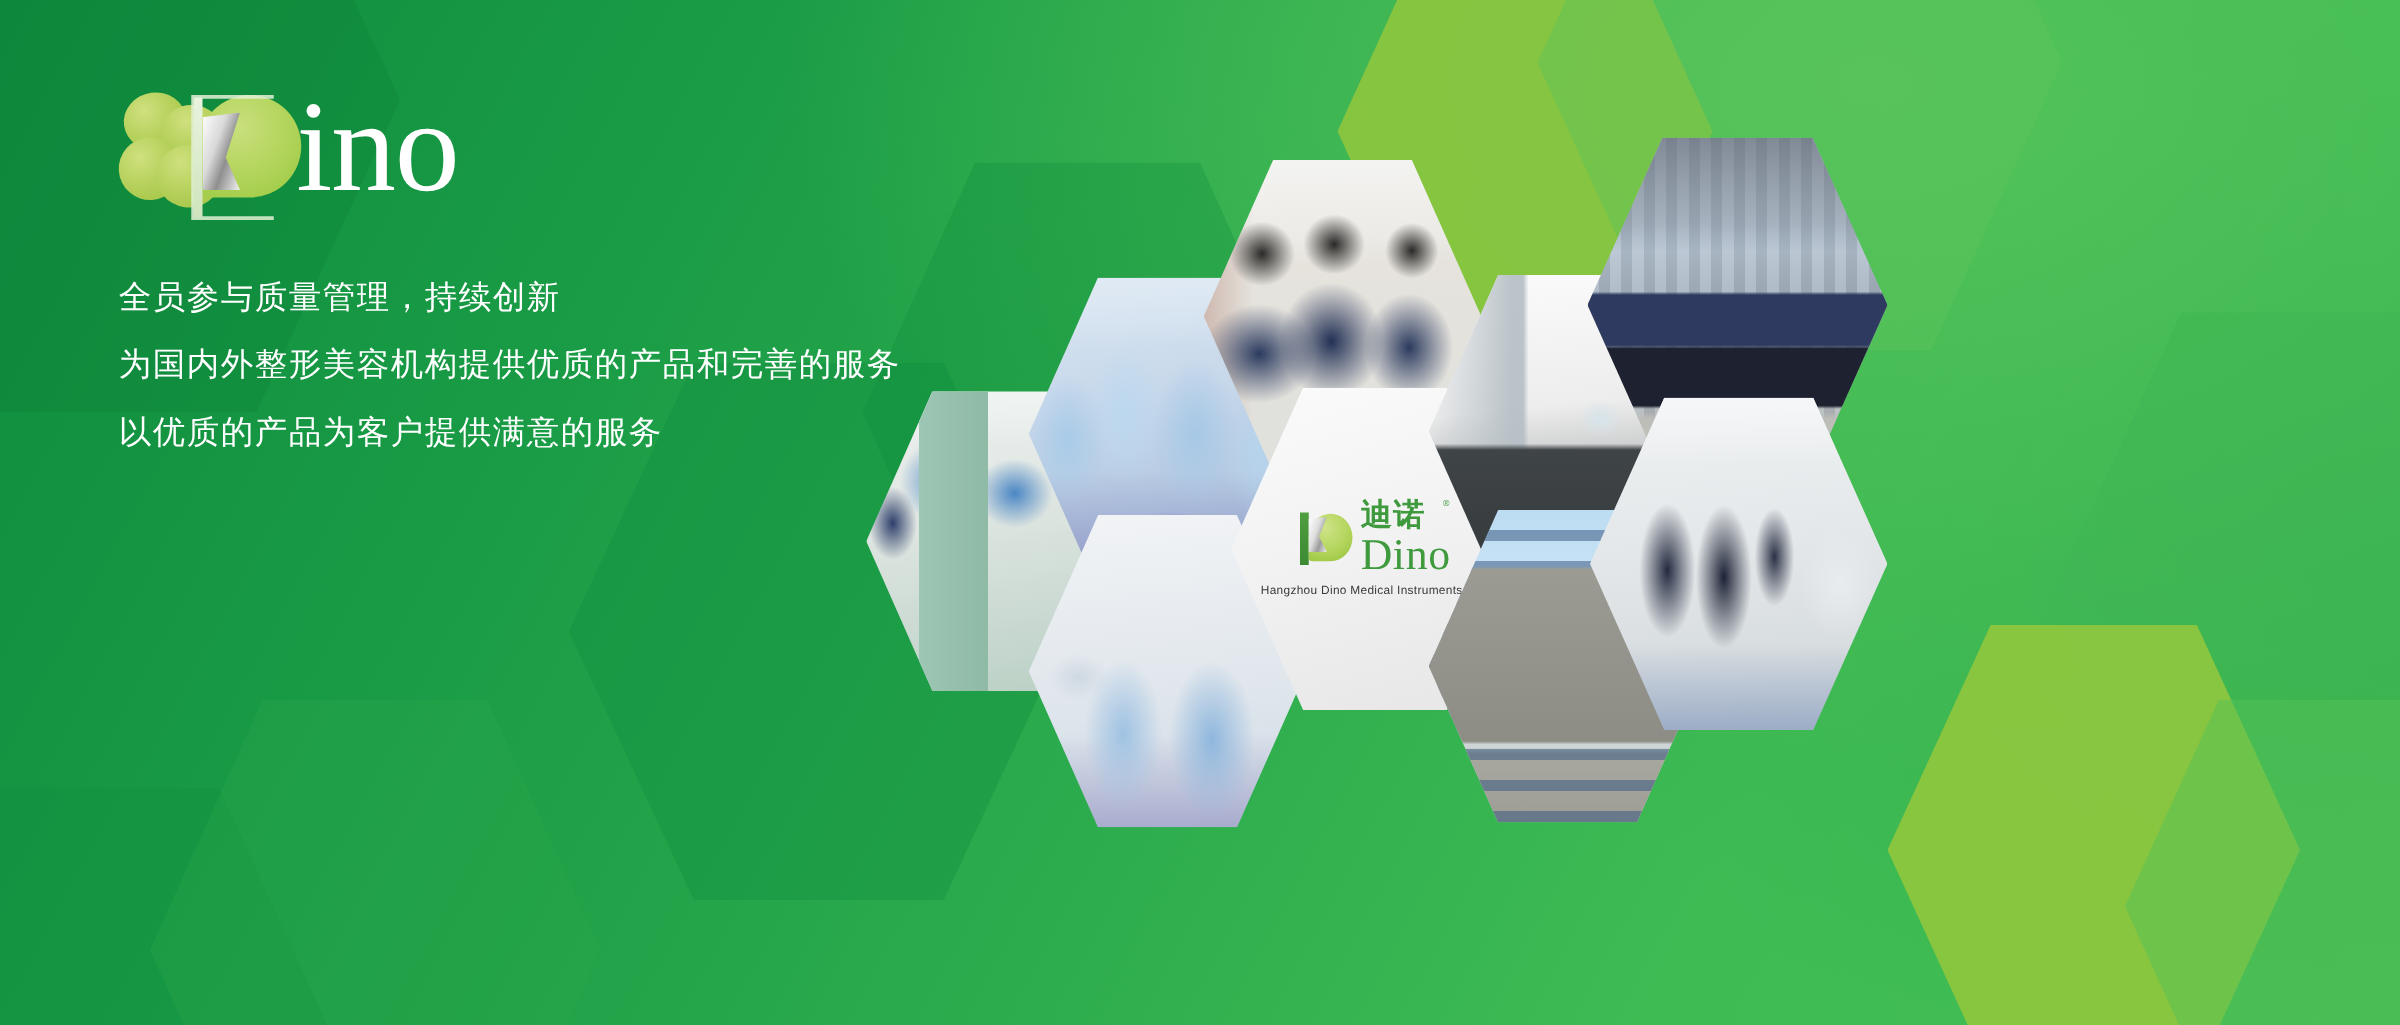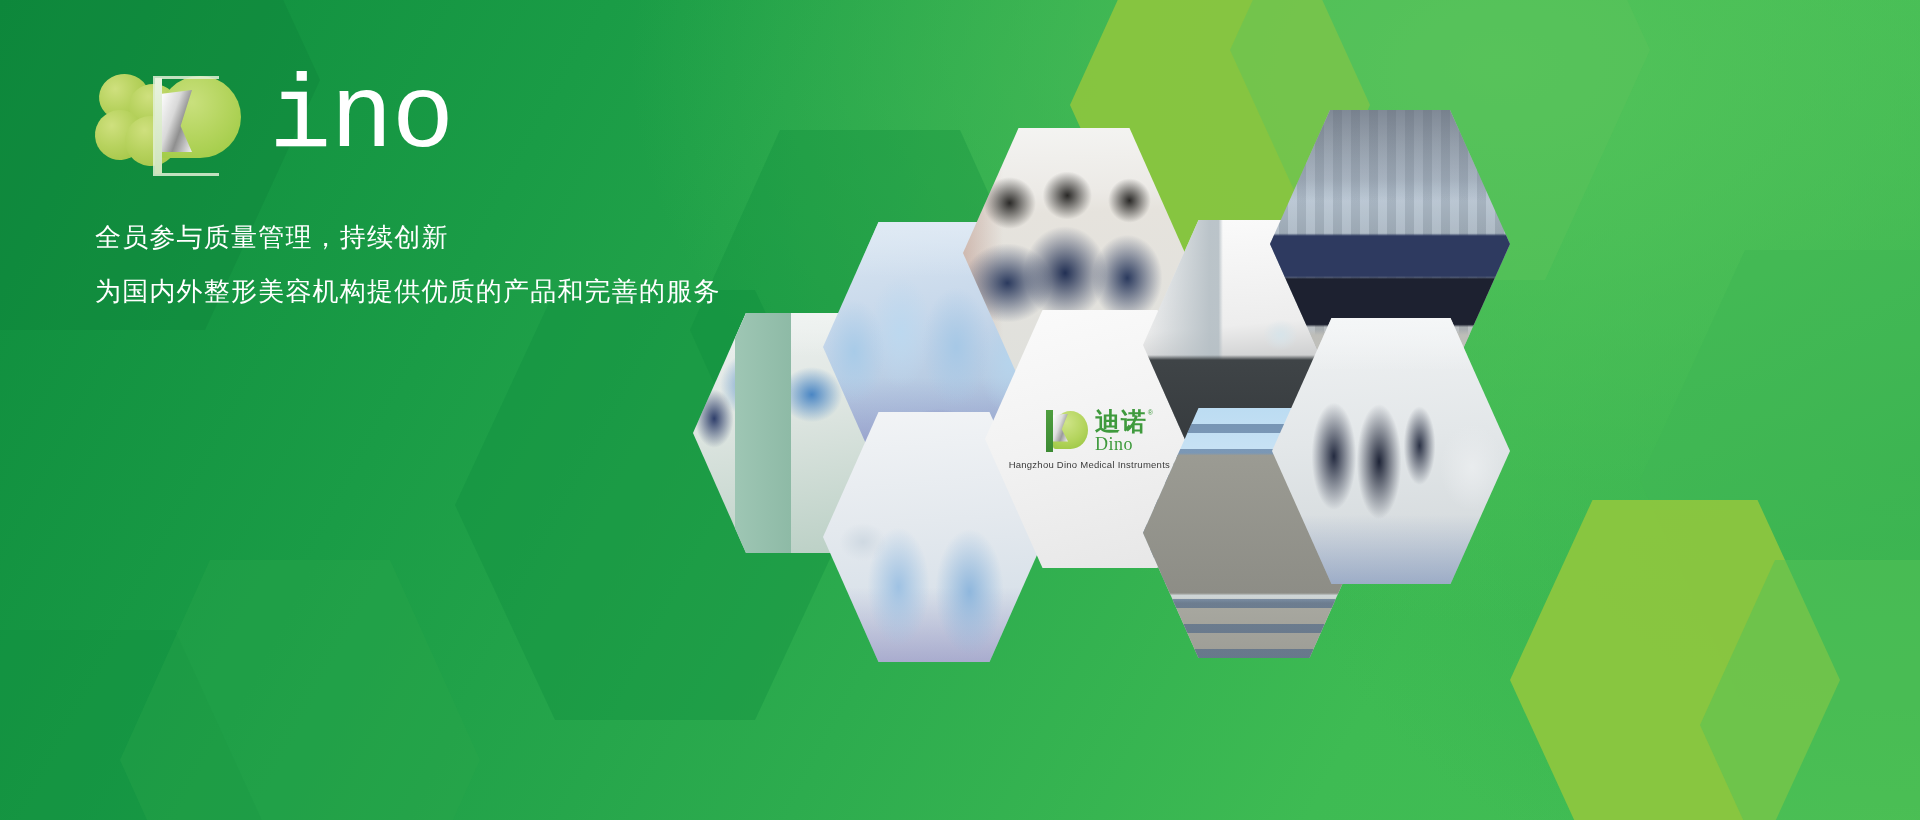--- a/index.html
+++ b/index.html
@@ -63,22 +63,22 @@
     position:absolute; left:8px; top:0px; width:66px; height:100px;
     border:3px solid rgba(226,240,214,.85); border-right:none;
   }
   #logo-d .d-curl {
     position:absolute; left:17px; top:14px; width:30px; height:62px;
     background:linear-gradient(110deg,#ffffff 0%,#d9d9d9 38%,#8f8f8f 62%,#f2f2f2 100%);
     clip-path:polygon(0% 100%, 0% 6%, 100% 0%, 62% 58%, 100% 100%);
   }
   #logo-word {
     position:absolute; left:142px; top:4px;
-    font-family:Liberation Mono, monospace;
-    font-size:104px; line-height:104px; color:#ffffff; letter-spacing:-1px;margin-left:32px;
+    font-family:Liberation Serif, serif;
+    font-size:104px; line-height:104px; color:#ffffff; letter-spacing:-1px;
   }
 
   
   #tagline { margin-top:52px; }
   .tag-line {
     color:#ffffff;
     font-size:26px;
     line-height:26px;
     letter-spacing:1.2px;
     margin-bottom:28px;
@@ -210,21 +210,21 @@
   .lk-text { display:flex; flex-direction:column; line-height:1; }
   .lk-cn {
     font-size:25px; letter-spacing:1px; color:#3f9a3d; font-weight:700;
     position:relative; padding-right:7px;
   }
   .lk-reg {
     position:absolute; right:0; top:0; font-size:7px; font-weight:400; color:#3f9a3d;
   }
   .lk-en {
     font-family:"Liberation Serif","DejaVu Serif",serif;
-    font-size:18px; color:#3f9a3d; letter-spacing:.5px; margin-top:1px;
+    font-size:35px; color:#3f9a3d; letter-spacing:.5px; margin-top:1px;
   }
   .lk-company {
     font-size:9.5px; color:#3a3a3a; letter-spacing:.25px; white-space:nowrap;
   }
 </style>
 </head>
 <body>
 
 <div id="banner">
 
@@ -273,20 +273,21 @@
         <span class="d-frame"></span>
         <span class="d-stem"></span>
         <span class="d-curl"></span>
       </div>
       <div id="logo-word">ino</div>
     </div>
 
     <div id="tagline">
       <div class="tag-line">全员参与质量管理，持续创新</div>
       <div class="tag-line">为国内外整形美容机构提供优质的产品和完善的服务</div>
+      <div class="tag-line">以优质的产品为客户提供满意的服务</div>
     </div>
   </div>
 
   <div id="hex-cluster">
 
     <div class="hex" style="left:693px; top:313px; width:212px; height:240px;">
       <div class="photo ph-machine"></div>
     </div>
 
     <div class="hex" style="left:823px; top:222px; width:222px; height:250px;">

